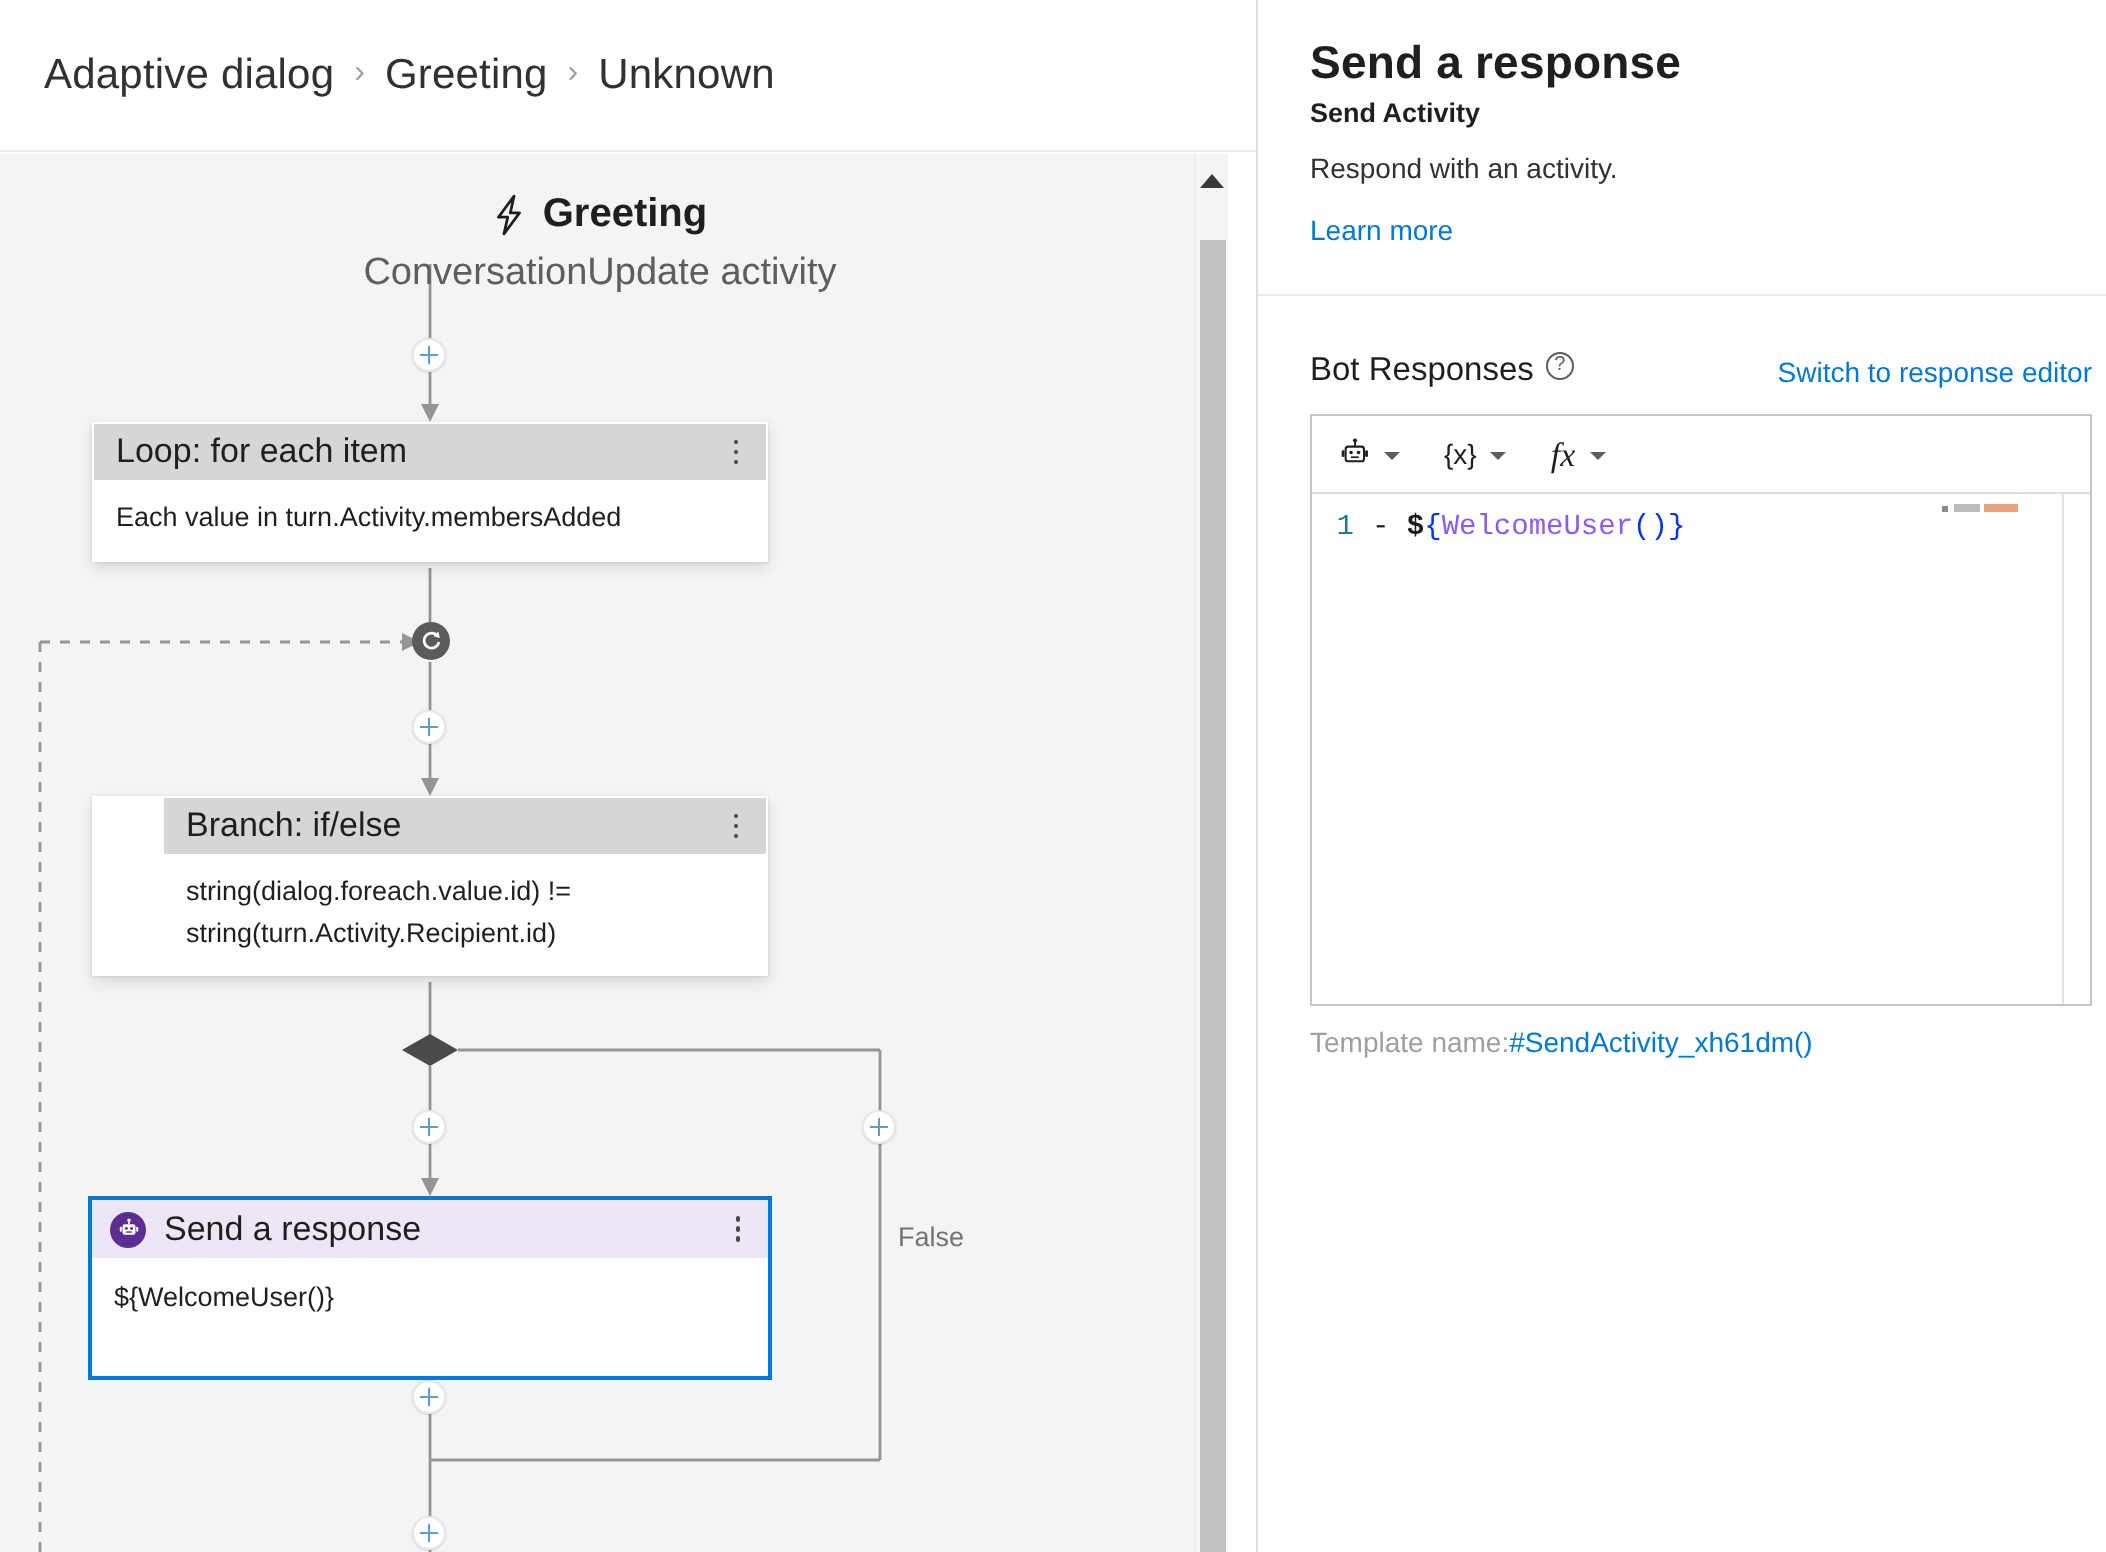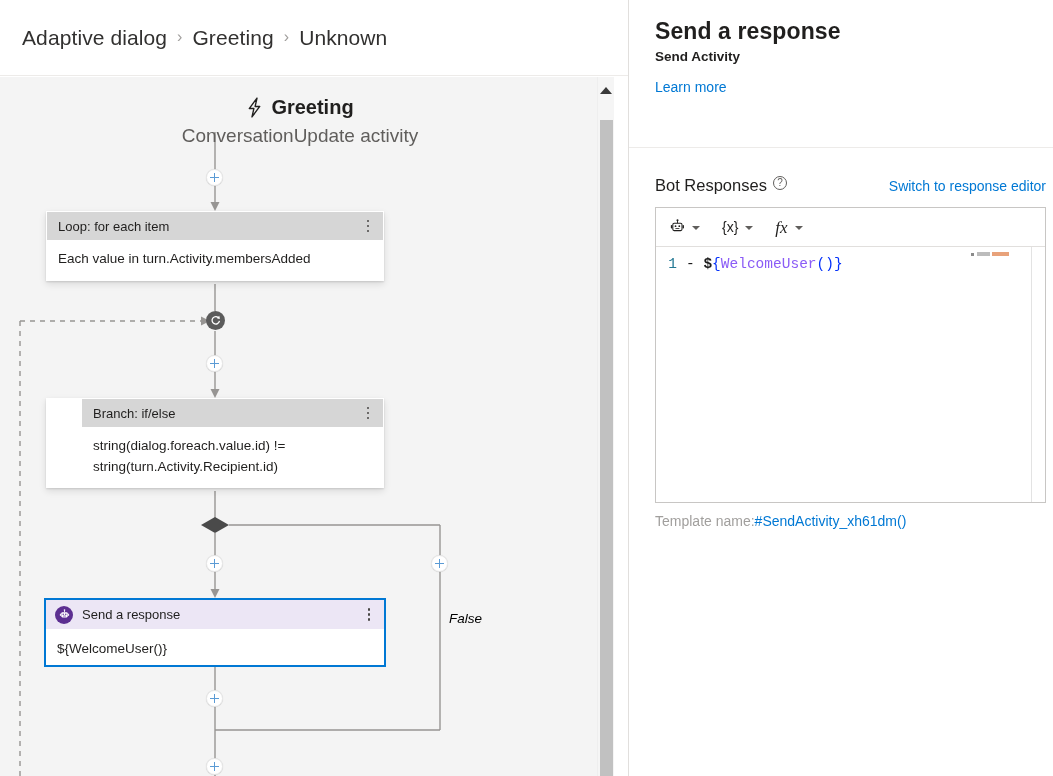--- a/index.html
+++ b/index.html
@@ -95,21 +95,21 @@
     border: 1px solid transparent;
   }
   .node-head {
     height: 28px;
     display: flex; align-items: center;
     padding: 0 6px 0 11px;
     background: #d6d6d6;
   }
   .node-head-title {
     flex: 1;
-    font-size: 13px; color: #201f1e;
+    font-size: 17px; color: #201f1e;
     white-space: nowrap; overflow: hidden; text-overflow: ellipsis;
   }
   .node-menu {
     width: 18px; height: 22px;
     display: flex; flex-direction: column;
     align-items: center; justify-content: center; gap: 2.5px;
     cursor: pointer; flex-shrink: 0;
   }
   .node-menu i { width: 2.5px; height: 2.5px; border-radius: 50%; background: #484644; display: block; }
   .node-body {
@@ -128,21 +128,21 @@
   #node-send {
     left: 44px; top: 521px; width: 342px;
     border: 2px solid #0078d4;
     box-shadow: none;
   }
   #node-send .node-head {
     background: #ece6f5;
     height: 29px;
     padding-left: 9px;
   }
-  #node-send .node-body { padding-top: 10px; padding-bottom: 5px; }
+  #node-send .node-body { padding-top: 10px; padding-bottom: 28px; }
   .bot-badge {
     width: 18px; height: 18px; border-radius: 50%;
     background: #5c2e91;
     display: flex; align-items: center; justify-content: center;
     margin-right: 9px; flex-shrink: 0;
   }
 
   
   .edges { position: absolute; top: 0; left: 0; width: 628px; height: 699px; }
 
@@ -162,21 +162,21 @@
 
   .loop-badge {
     position: absolute;
     width: 19px; height: 19px; border-radius: 50%;
     background: #5b5b5b;
     display: flex; align-items: center; justify-content: center;
   }
 
   .edge-label {
     position: absolute;
-    font-size: 13.5px; color: #000000; font-style: italic;
+    font-size: 13.5px; color: #737373;
   }
 
   
   .right-col {
     position: relative;
     width: 424px; height: 776px;
     background: #ffffff;
   }
   .panel-header {
     padding: 18px 0 14px 26px;
@@ -425,20 +425,21 @@
       <div class="sb-thumb"></div>
     </div>
 
   </div>
 
   <div class="right-col">
 
     <div class="panel-header">
       <div class="panel-title">Send a response</div>
       <div class="panel-subtitle">Send Activity</div>
+      <div class="panel-desc">Respond with an activity.</div>
       <span class="panel-link">Learn more</span>
     </div>
 
     <div class="section">
 
       <div class="section-row">
         <div class="section-label">
           <span>Bot Responses</span>
           <span class="help-icon">?</span>
         </div>

